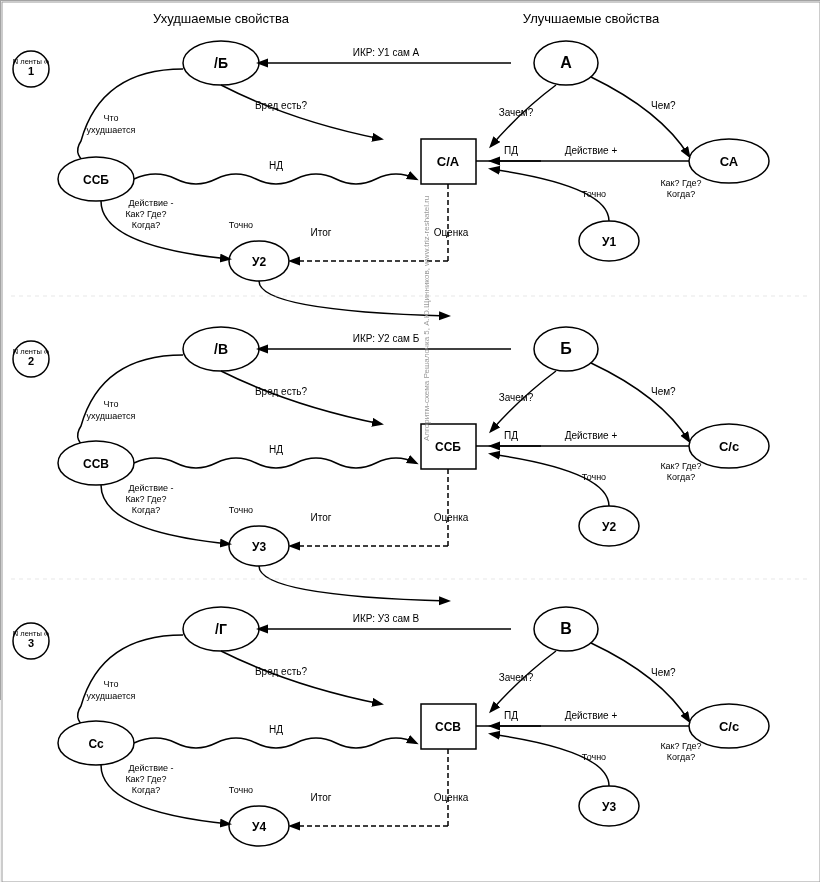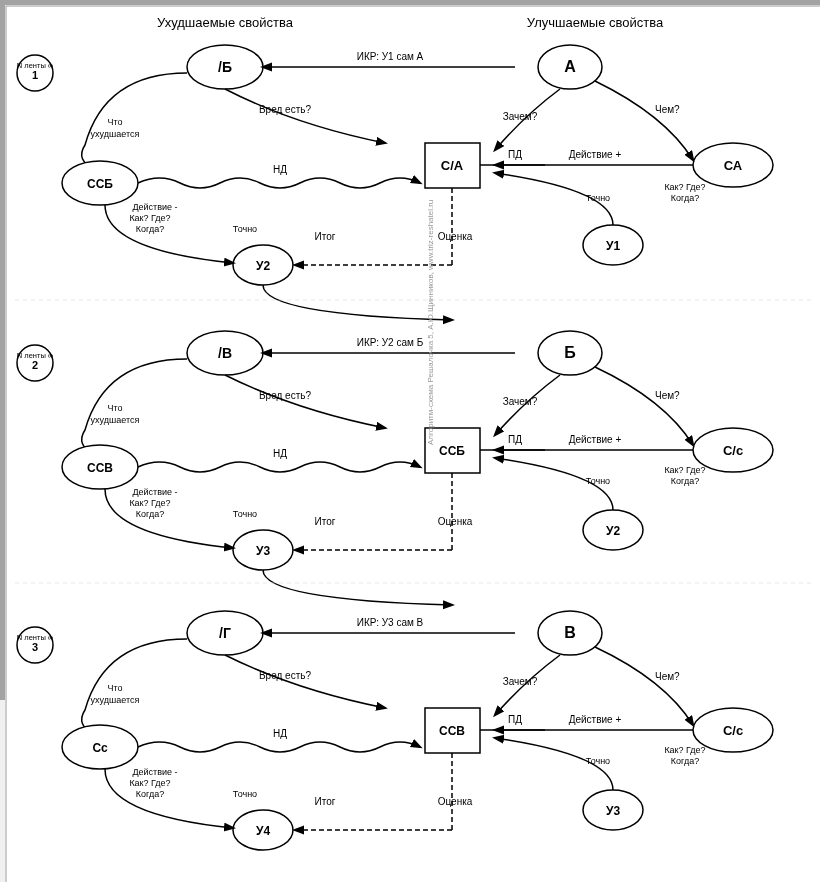--- a/index.html
+++ b/index.html
@@ -9,21 +9,21 @@
       height: 882px;
       font-family: Arial, sans-serif;
       font-size: 11px;
       overflow: hidden;
     }
     .main-container {
       width: 820px;
       height: 700px;
       background: white;
       position: relative;
-      border: 5px solid #a3a3a3;
+      border: 1px solid #a3a3a3;
     }
     svg {
       position: absolute;
       top: 0; left: 0;
       width: 820px;
       height: 882px;
     }
   </style>
 </head>
 <body>

